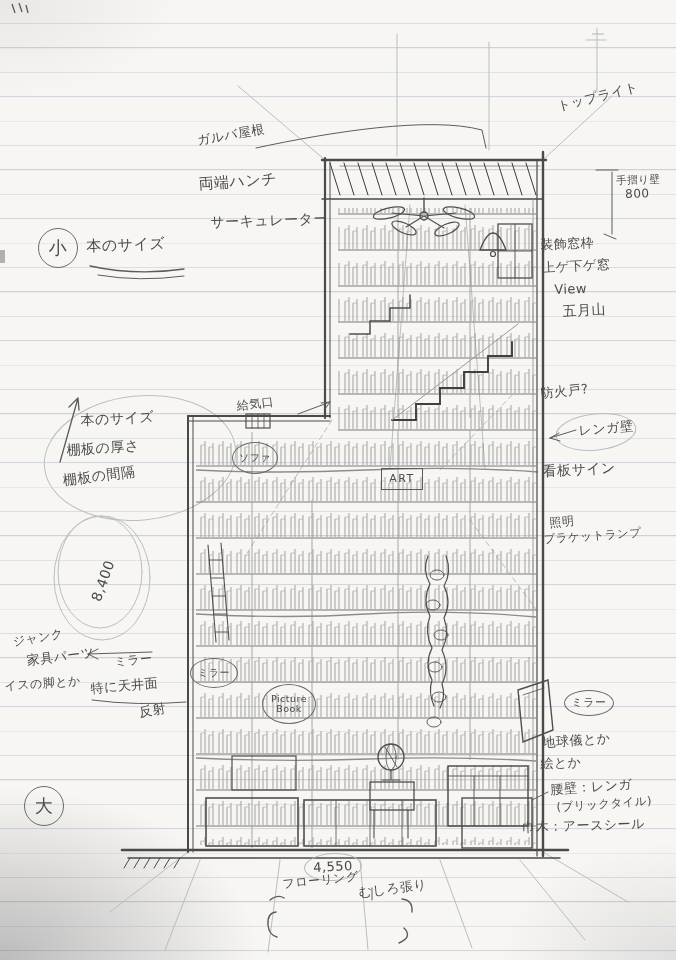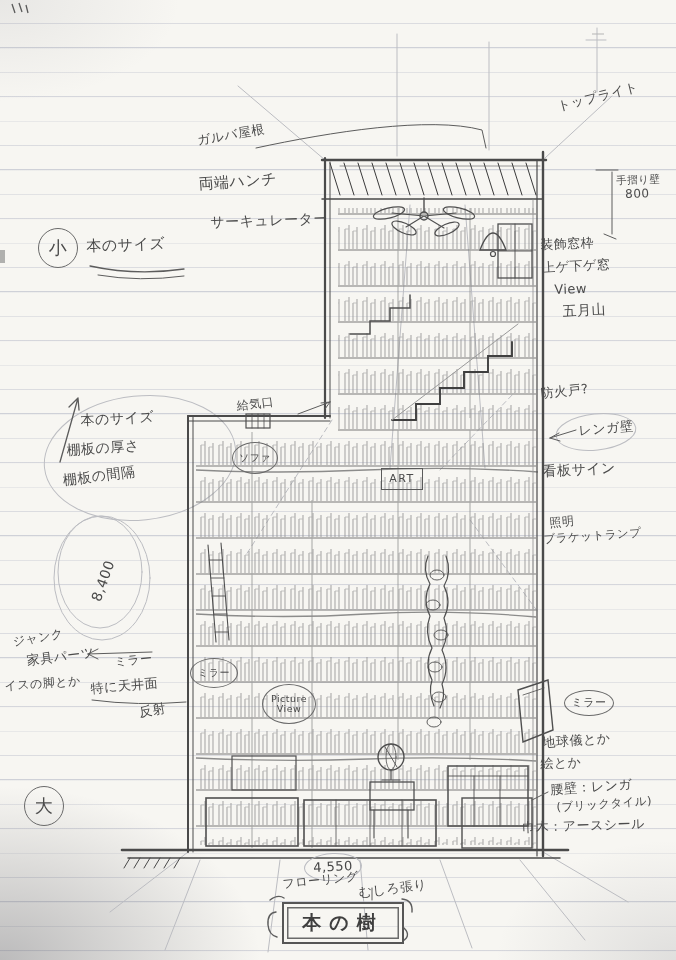--- a/index.html
+++ b/index.html
@@ -235,28 +235,27 @@
   <div class="note" style="left:12px;top:636px;font-size:12px;transform:rotate(-10deg);">ジャンク</div>
   <div class="note" style="left:26px;top:654px;font-size:13px;transform:rotate(-7deg);">家具パーツ</div>
   <div class="note" style="left:4px;top:680px;font-size:12px;transform:rotate(-4deg);">イスの脚とか</div>
   <div class="note" style="left:114px;top:656px;font-size:12px;transform:rotate(-6deg);">ミラー</div>
   <div class="note" style="left:90px;top:682px;font-size:13px;transform:rotate(-5deg);">特に天井面</div>
   <div class="note" style="left:138px;top:706px;font-size:13px;transform:rotate(-10deg);">反射</div>
   <div class="note circ" style="left:190px;top:658px;width:46px;height:28px;font-size:10px;">ミラー</div>
 
   <div class="note circ" style="left:24px;top:786px;width:38px;height:38px;font-size:18px;">大</div>
 
-  <div class="note circ" style="left:262px;top:684px;width:52px;height:38px;font-size:9.5px;white-space:normal;line-height:1.1;">Picture View</div>
+  <div class="note circ" style="left:262px;top:684px;width:52px;height:38px;font-size:9.5px;white-space:normal;line-height:1.1;">Picture Book</div>
 
   <div class="note circ" style="left:564px;top:690px;width:48px;height:24px;font-size:11px;">ミラー</div>
   <div class="note" style="left:542px;top:736px;font-size:13px;transform:rotate(-4deg);">地球儀とか</div>
   <div class="note" style="left:540px;top:757px;font-size:13px;transform:rotate(-2deg);">絵とか</div>
   <div class="note" style="left:550px;top:783px;font-size:13px;transform:rotate(-4deg);">腰壁：レンガ</div>
   <div class="note" style="left:556px;top:801px;font-size:11.5px;transform:rotate(-4deg);">(ブリックタイル)</div>
   <div class="note" style="left:522px;top:821px;font-size:13px;transform:rotate(-2deg);">巾木：アースシール</div>
 
   <div class="note circ faintellipse" style="left:304px;top:853px;width:56px;height:26px;font-size:13px;transform:rotate(-3deg);color:#474747;">4,550</div>
   <div class="note" style="left:282px;top:878px;font-size:12px;transform:rotate(-6deg);">フローリング</div>
   <div class="note" style="left:358px;top:886px;font-size:13px;transform:rotate(-7deg);">むしろ張り</div>
 
-  <div class="sign" style="left:282px;top:902px;width:118px;height:38px;font-size:19px;">本の樹</div>
 
 </div>
 
 </body></html>

